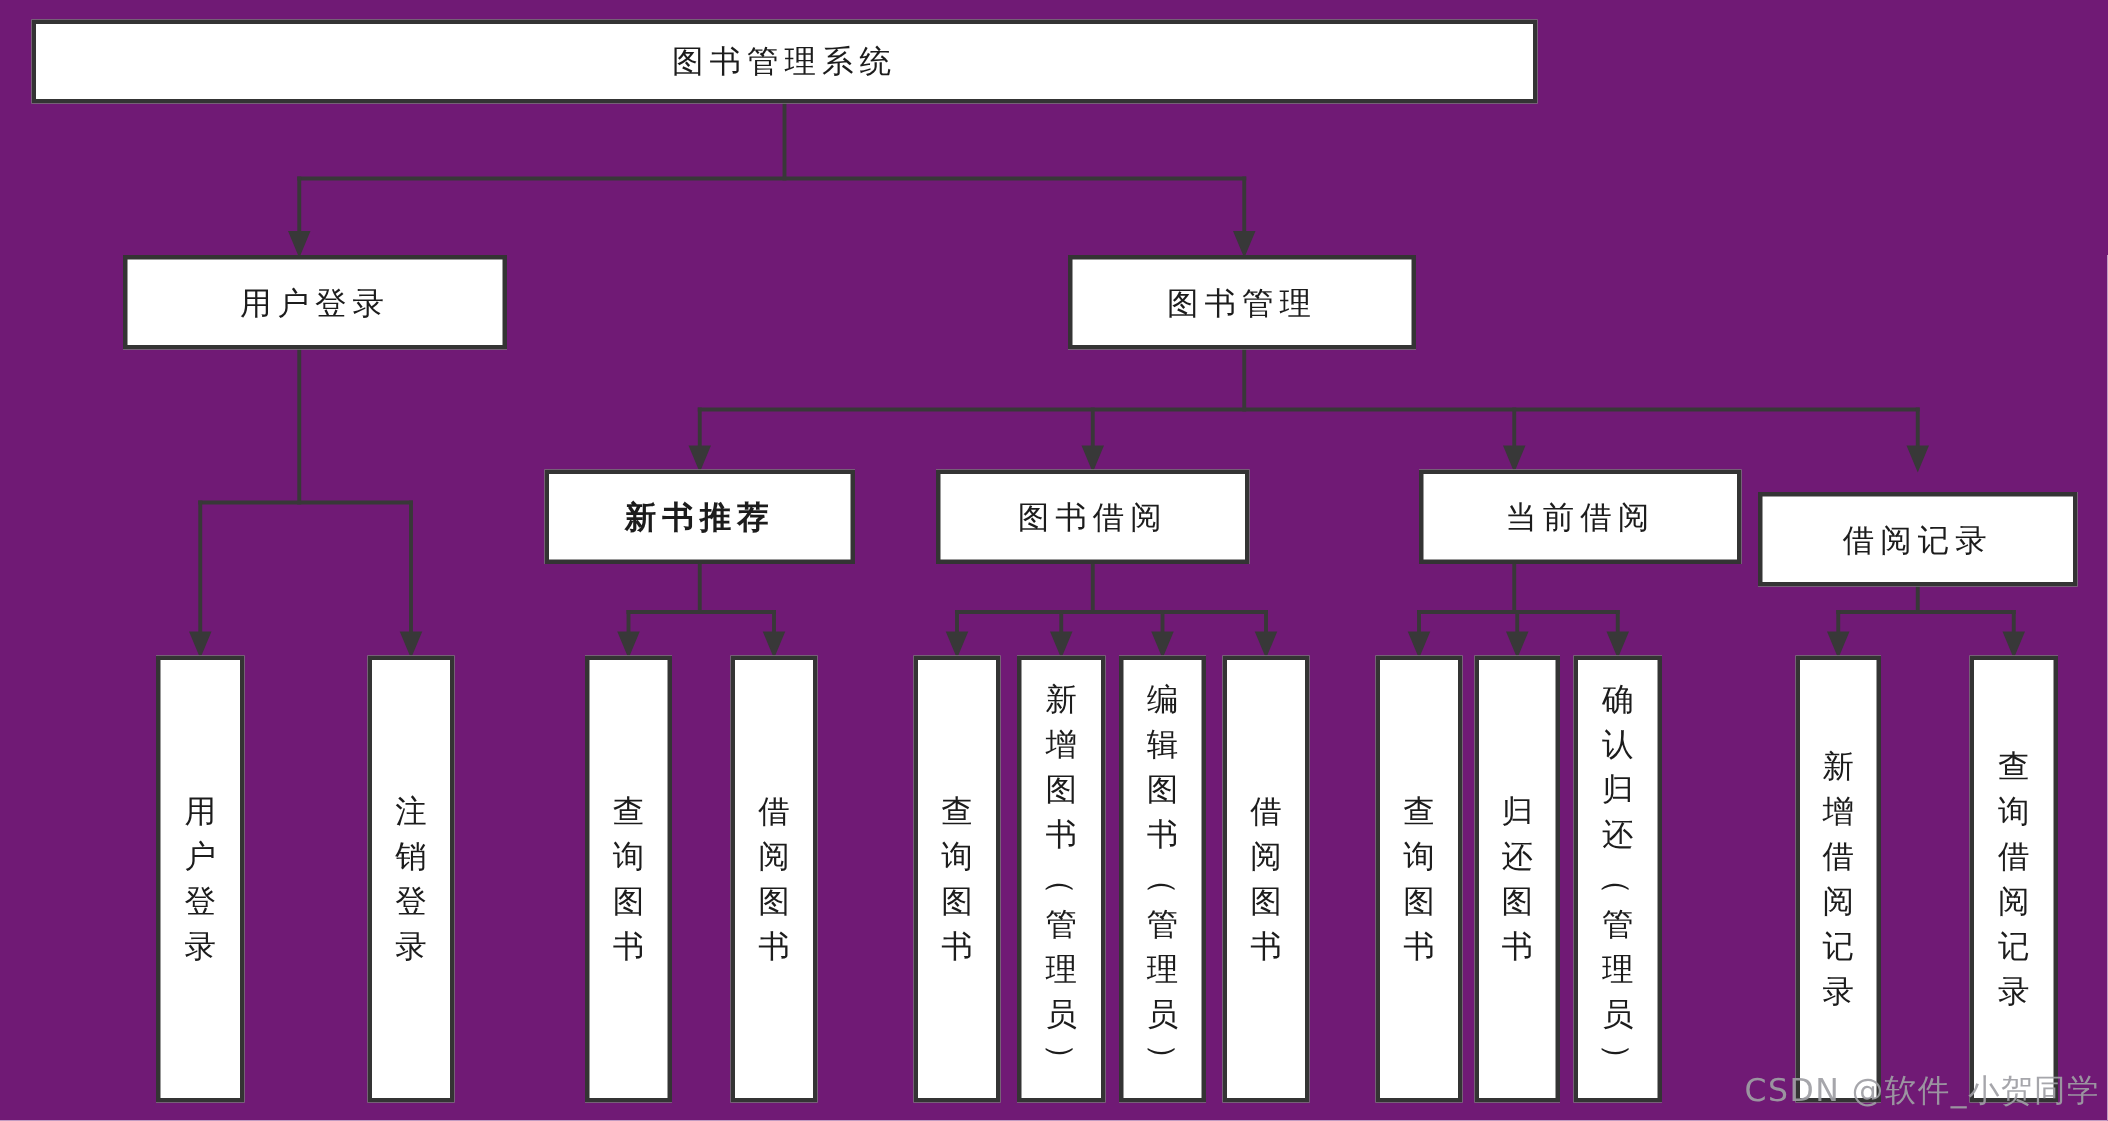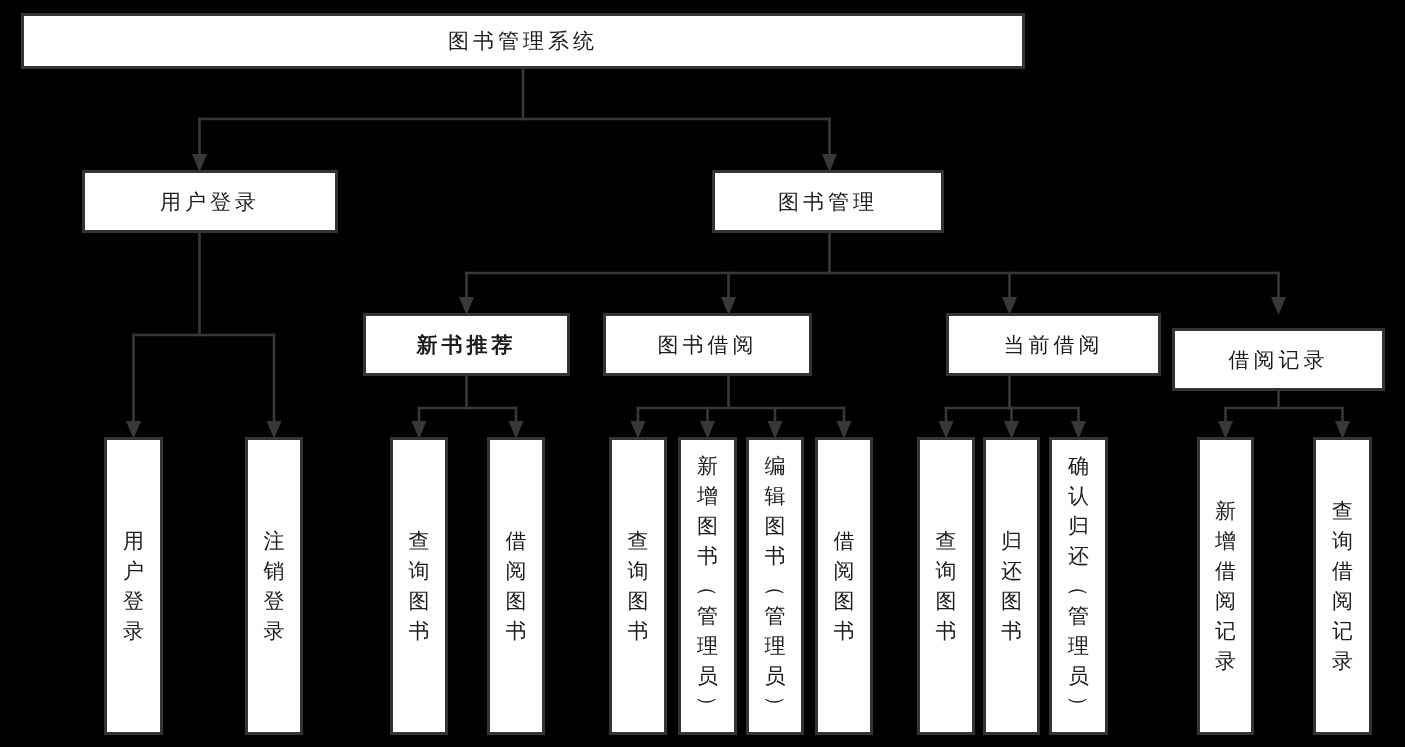--- a/index.html
+++ b/index.html
@@ -3,21 +3,21 @@
 <meta charset="utf-8">
 <style>
   * { box-sizing: border-box; }
   html, body { margin: 0; padding: 0; background: #ffffff; }
   body { font-family: "DejaVu Sans", "Liberation Sans", sans-serif; }
 
   #canvas {
     position: relative;
     width: 1405px;
     height: 747px;
-    background: #000000;
+    background: #701a75;
     overflow: hidden;
     padding-left: 24px;
   }
 
   #connectors {
     position: absolute;
     left: 0; top: 0;
     width: 1405px; height: 747px;
   }
 
@@ -119,21 +119,21 @@
       <line x1="1225.5" y1="408" x2="1225.5" y2="423" stroke="#383838" stroke-width="2.6" stroke-linecap="square"></line>
       <polygon points="1225.5,439 1218,421 1233,421" fill="#383838"></polygon>
       <line x1="1342.5" y1="408" x2="1342.5" y2="423" stroke="#383838" stroke-width="2.6" stroke-linecap="square"></line>
       <polygon points="1342.5,439 1335,421 1350,421" fill="#383838"></polygon>
     </svg>
   <div id="nodes">
       <div class="node" style="left: 21px; top: 13px; width: 1004px; height: 56px; border-color: rgb(52, 52, 52); color: rgb(28, 28, 28);">图书管理系统</div>
       <div class="node" style="left: 82px; top: 170px; width: 256px; height: 63px; border-color: rgb(52, 52, 52); color: rgb(28, 28, 28); font-family: Liberation Mono, monospace;">用户登录</div>
       <div class="node" style="left: 712px; top: 170px; width: 232px; height: 63px; border-color: rgb(52, 52, 52); color: rgb(28, 28, 28);">图书管理</div>
       <div class="node" style="left: 363px; top: 313px; width: 207px; height: 63px; border-color: rgb(52, 52, 52); color: rgb(28, 28, 28); font-weight: bold;">新书推荐</div>
-      <div class="node" style="left: 603px; top: 313px; width: 209px; height: 63px; border-color: rgb(52, 52, 52); color: rgb(28, 28, 28); text-align: center;">图书借阅</div>
+      <div class="node" style="left: 624px; top: 313px; width: 209px; height: 63px; border-color: rgb(52, 52, 52); color: rgb(28, 28, 28); text-align: center;">图书借阅</div>
       <div class="node" style="left: 946px; top: 313px; width: 215px; height: 63px; border-color: rgb(52, 52, 52); color: rgb(28, 28, 28);">当前借阅</div>
       <div class="node" style="left: 1172px; top: 328px; width: 213px; height: 63px; border-color: rgb(52, 52, 52); color: rgb(28, 28, 28);">借阅记录</div>
       <div class="node vertical" style="left: 104px; top: 437px; width: 59px; height: 298px; border-color: rgb(52, 52, 52); color: rgb(28, 28, 28);">
         <span class="ch">用</span>
         <span class="ch">户</span>
         <span class="ch">登</span>
         <span class="ch">录</span>
       </div>
       <div class="node vertical" style="left: 245px; top: 437px; width: 58px; height: 298px; border-color: rgb(52, 52, 52); color: rgb(28, 28, 28);">
         <span class="ch">注</span>
@@ -220,13 +220,14 @@
       </div>
       <div class="node vertical" style="left: 1313px; top: 437px; width: 59px; height: 298px; border-color: rgb(52, 52, 52); color: rgb(28, 28, 28);">
         <span class="ch">查</span>
         <span class="ch">询</span>
         <span class="ch">借</span>
         <span class="ch">阅</span>
         <span class="ch">记</span>
         <span class="ch">录</span>
       </div>
     </div>
+  <div id="watermark" style="color: rgba(158, 158, 164, 0.92);">CSDN @软件_小贺同学</div>
 </div>
 
 </body></html>

